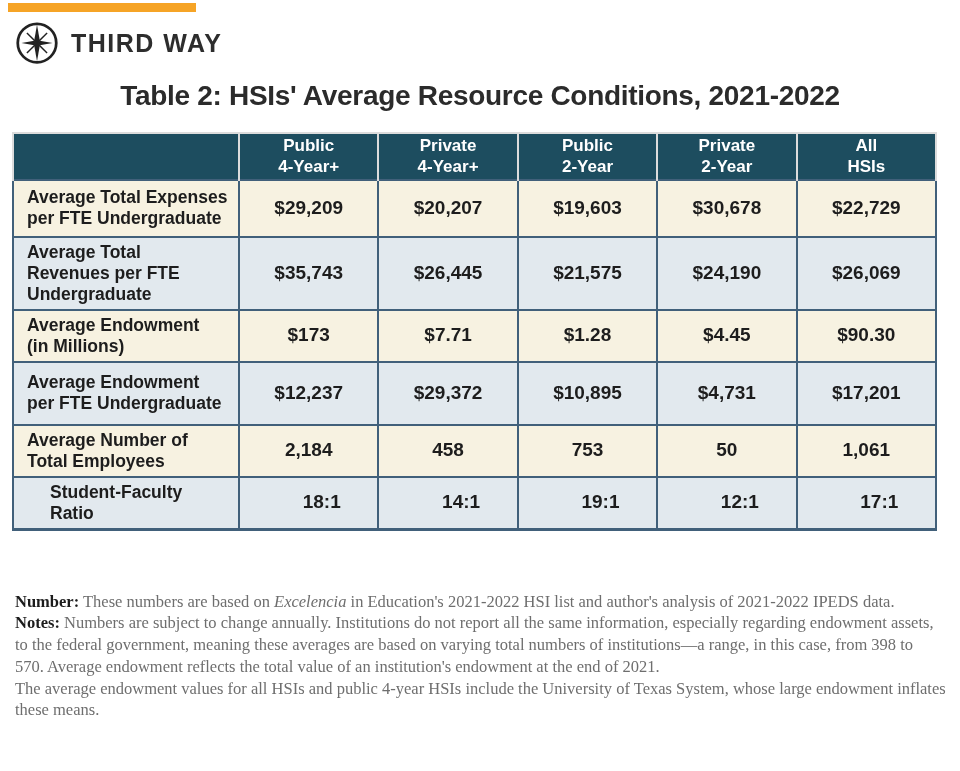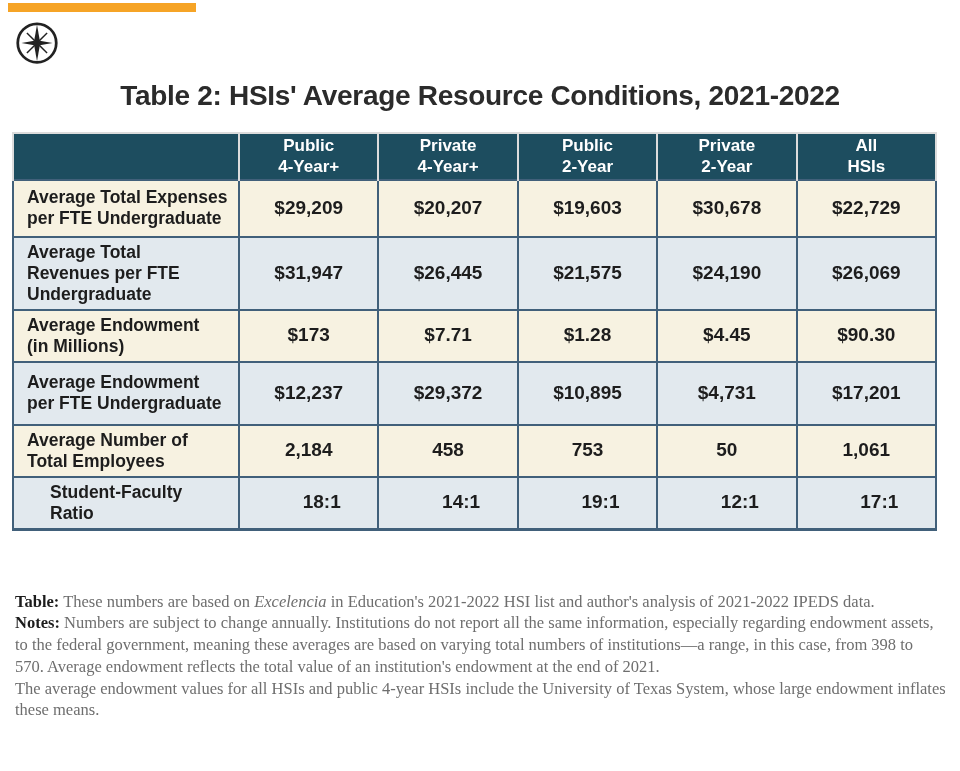--- a/index.html
+++ b/index.html
@@ -107,20 +107,21 @@
     <svg width="44" height="44" viewBox="0 0 48 48" aria-hidden="true">
       <circle cx="24" cy="24" r="21" fill="none" stroke="#222222" stroke-width="3"></circle>
       <polygon points="24,4 27,21 24,24 21,21" fill="#222222"></polygon>
       <polygon points="24,44 27,27 24,24 21,27" fill="#222222"></polygon>
       <polygon points="7,24 21,21.5 24,24 21,26.5" fill="#222222"></polygon>
       <polygon points="41,24 27,21.5 24,24 27,26.5" fill="#222222"></polygon>
       <line x1="13" y1="13" x2="35" y2="35" stroke="#222222" stroke-width="1.6"></line>
       <line x1="35" y1="13" x2="13" y2="35" stroke="#222222" stroke-width="1.6"></line>
     </svg>
   </span>
+  <span class="brand-name">THIRD WAY</span>
 </header>
 
 <h1 class="page-title">Table 2: HSIs' Average Resource Conditions, 2021-2022</h1>
 
 <table class="hsi-table">
   <colgroup>
     <col class="label-col">
       <col>
       <col>
       <col>
@@ -149,21 +150,21 @@
       <td>$29,209</td>
       <td>$20,207</td>
       <td>$19,603</td>
       <td>$30,678</td>
       <td>$22,729</td>
     </tr>
     <tr class="blue r2">
       <th>Average Total
 Revenues per FTE
 Undergraduate</th>
-      <td>$31,947</td>
+      <td>$35,743</td>
       <td>$26,445</td>
       <td>$21,575</td>
       <td>$24,190</td>
       <td>$26,069</td>
     </tr>
     <tr class="cream r3">
       <th>Average Endowment
 (in Millions)</th>
       <td>$173</td>
       <td>$7.71</td>
@@ -194,16 +195,16 @@
       <td>18:1</td>
       <td>14:1</td>
       <td>19:1</td>
       <td>12:1</td>
       <td>17:1</td>
     </tr>
   </tbody>
 </table>
 
 <footer class="footnotes">
-  <p><strong>Table:</strong><span> These numbers are based on </span><em>Excelencia</em><span> in Education's 2021-2022 HSI list and author's analysis of 2021-2022 IPEDS data.</span></p>
+  <p><strong>Number:</strong><span> These numbers are based on </span><em>Excelencia</em><span> in Education's 2021-2022 HSI list and author's analysis of 2021-2022 IPEDS data.</span></p>
   <p><strong>Notes:</strong><span> Numbers are subject to change annually. Institutions do not report all the same information, especially regarding endowment assets, to the federal government, meaning these averages are based on varying total numbers of institutions—a range, in this case, from 398 to 570. Average endowment reflects the total value of an institution's endowment at the end of 2021.</span></p>
   <p>The average endowment values for all HSIs and public 4-year HSIs include the University of Texas System, whose large endowment inflates these means.</p>
 </footer>
 
 </body></html>

